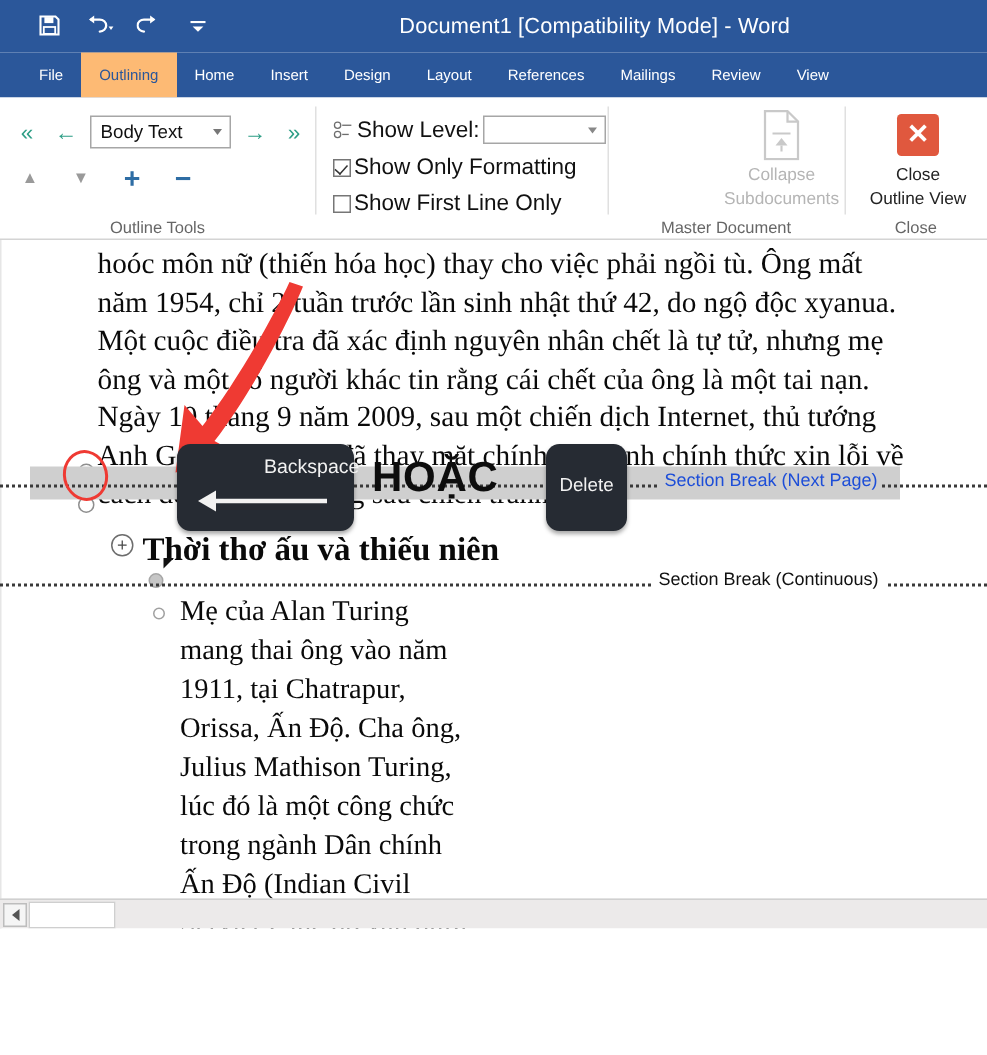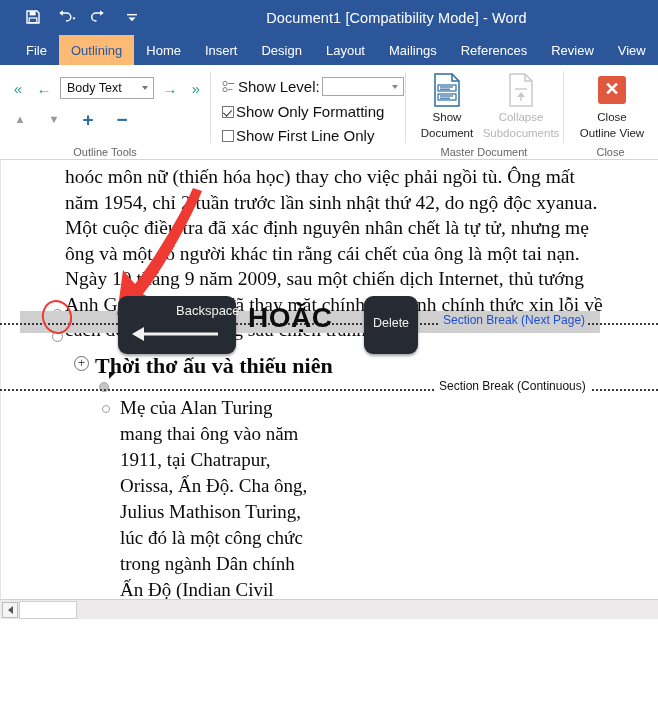--- a/index.html
+++ b/index.html
@@ -38,21 +38,21 @@
   
   .tabstrip {
     position: absolute; left: 0; top: 35px;
     width: 658px; height: 30px;
     background: #2b579a;
   }
   .tabs { display: flex; align-items: stretch; height: 30px; padding-left: 14px; }
   .tab {
     display: flex; align-items: center;
     padding: 0 12px;
-    font-size: 13px; color: #ffffff;
+    font-size: 10px; color: #ffffff;
     white-space: nowrap; cursor: default;
   }
   .tab.active { background: #fdba74; color: #2b579a; text-align: right; }
 
   
   .ribbon {
     position: absolute; left: 0; top: 65px;
     width: 658px; height: 95px;
     background: #ffffff;
     border-bottom: 1px solid #d4d4d4;
@@ -295,22 +295,22 @@
   </div>
 
   <div class="tabstrip">
     <div class="tabs">
       <div class="tab">File</div>
       <div class="tab active">Outlining</div>
       <div class="tab">Home</div>
       <div class="tab">Insert</div>
       <div class="tab">Design</div>
       <div class="tab">Layout</div>
+      <div class="tab">References</div>
       <div class="tab">Mailings</div>
-      <div class="tab">References</div>
       <div class="tab">Review</div>
       <div class="tab">View</div>
     </div>
   </div>
 
   <div class="ribbon">
 
     <div class="group" id="g-outline">
       <div class="row1">
         <div class="arrbtn teal">«</div>
@@ -350,36 +350,20 @@
         <span>Show Only Formatting</span>
       </div>
       <div class="chkrow" style="left:12px; top:62px;">
         <span class="chkbox"></span>
         <span>Show First Line Only</span>
       </div>
     </div>
 
     <div class="group" id="g-master">
       <div class="group-sep" style="left:0;"></div>
-      <div class="bigbtn" style="left:6px;">
-        <span class="glyph">
-          <svg width="30" height="34" viewBox="0 0 30 34">
-            <path d="M3 1h17l7 7v25H3z" fill="#fff" stroke="#2e6da4" stroke-width="1.5"></path>
-            <path d="M20 1v7h7" fill="none" stroke="#2e6da4" stroke-width="1.5"></path>
-            <rect x="6" y="12" width="18" height="6" fill="none" stroke="#2e6da4" stroke-width="1.2"></rect>
-            <line x1="8" y1="14" x2="21" y2="14" stroke="#2e6da4" stroke-width="1.2"></line>
-            <line x1="8" y1="16.2" x2="18" y2="16.2" stroke="#2e6da4" stroke-width="1.2"></line>
-            <rect x="6" y="21" width="18" height="6" fill="none" stroke="#2e6da4" stroke-width="1.2"></rect>
-            <line x1="8" y1="23" x2="21" y2="23" stroke="#2e6da4" stroke-width="1.2"></line>
-            <line x1="8" y1="25.2" x2="18" y2="25.2" stroke="#2e6da4" stroke-width="1.2"></line>
-          </svg>
-        </span>
-        <span>Show</span>
-        <span>Document</span>
-      </div>
       <div class="bigbtn disabled" style="left:80px;">
         <span class="glyph">
           <svg width="26" height="34" viewBox="0 0 26 34">
             <path d="M2 1h15l7 7v25H2z" fill="#fff" stroke="#c9c9c9" stroke-width="1.5"></path>
             <path d="M17 1v7h7" fill="none" stroke="#c9c9c9" stroke-width="1.5"></path>
             <line x1="7" y1="16" x2="19" y2="16" stroke="#c9c9c9" stroke-width="1.4"></line>
             <path d="M13 19l-4 5h8z" fill="#c9c9c9"></path>
             <line x1="13" y1="24" x2="13" y2="28" stroke="#c9c9c9" stroke-width="1.4"></line>
           </svg>
         </span>

